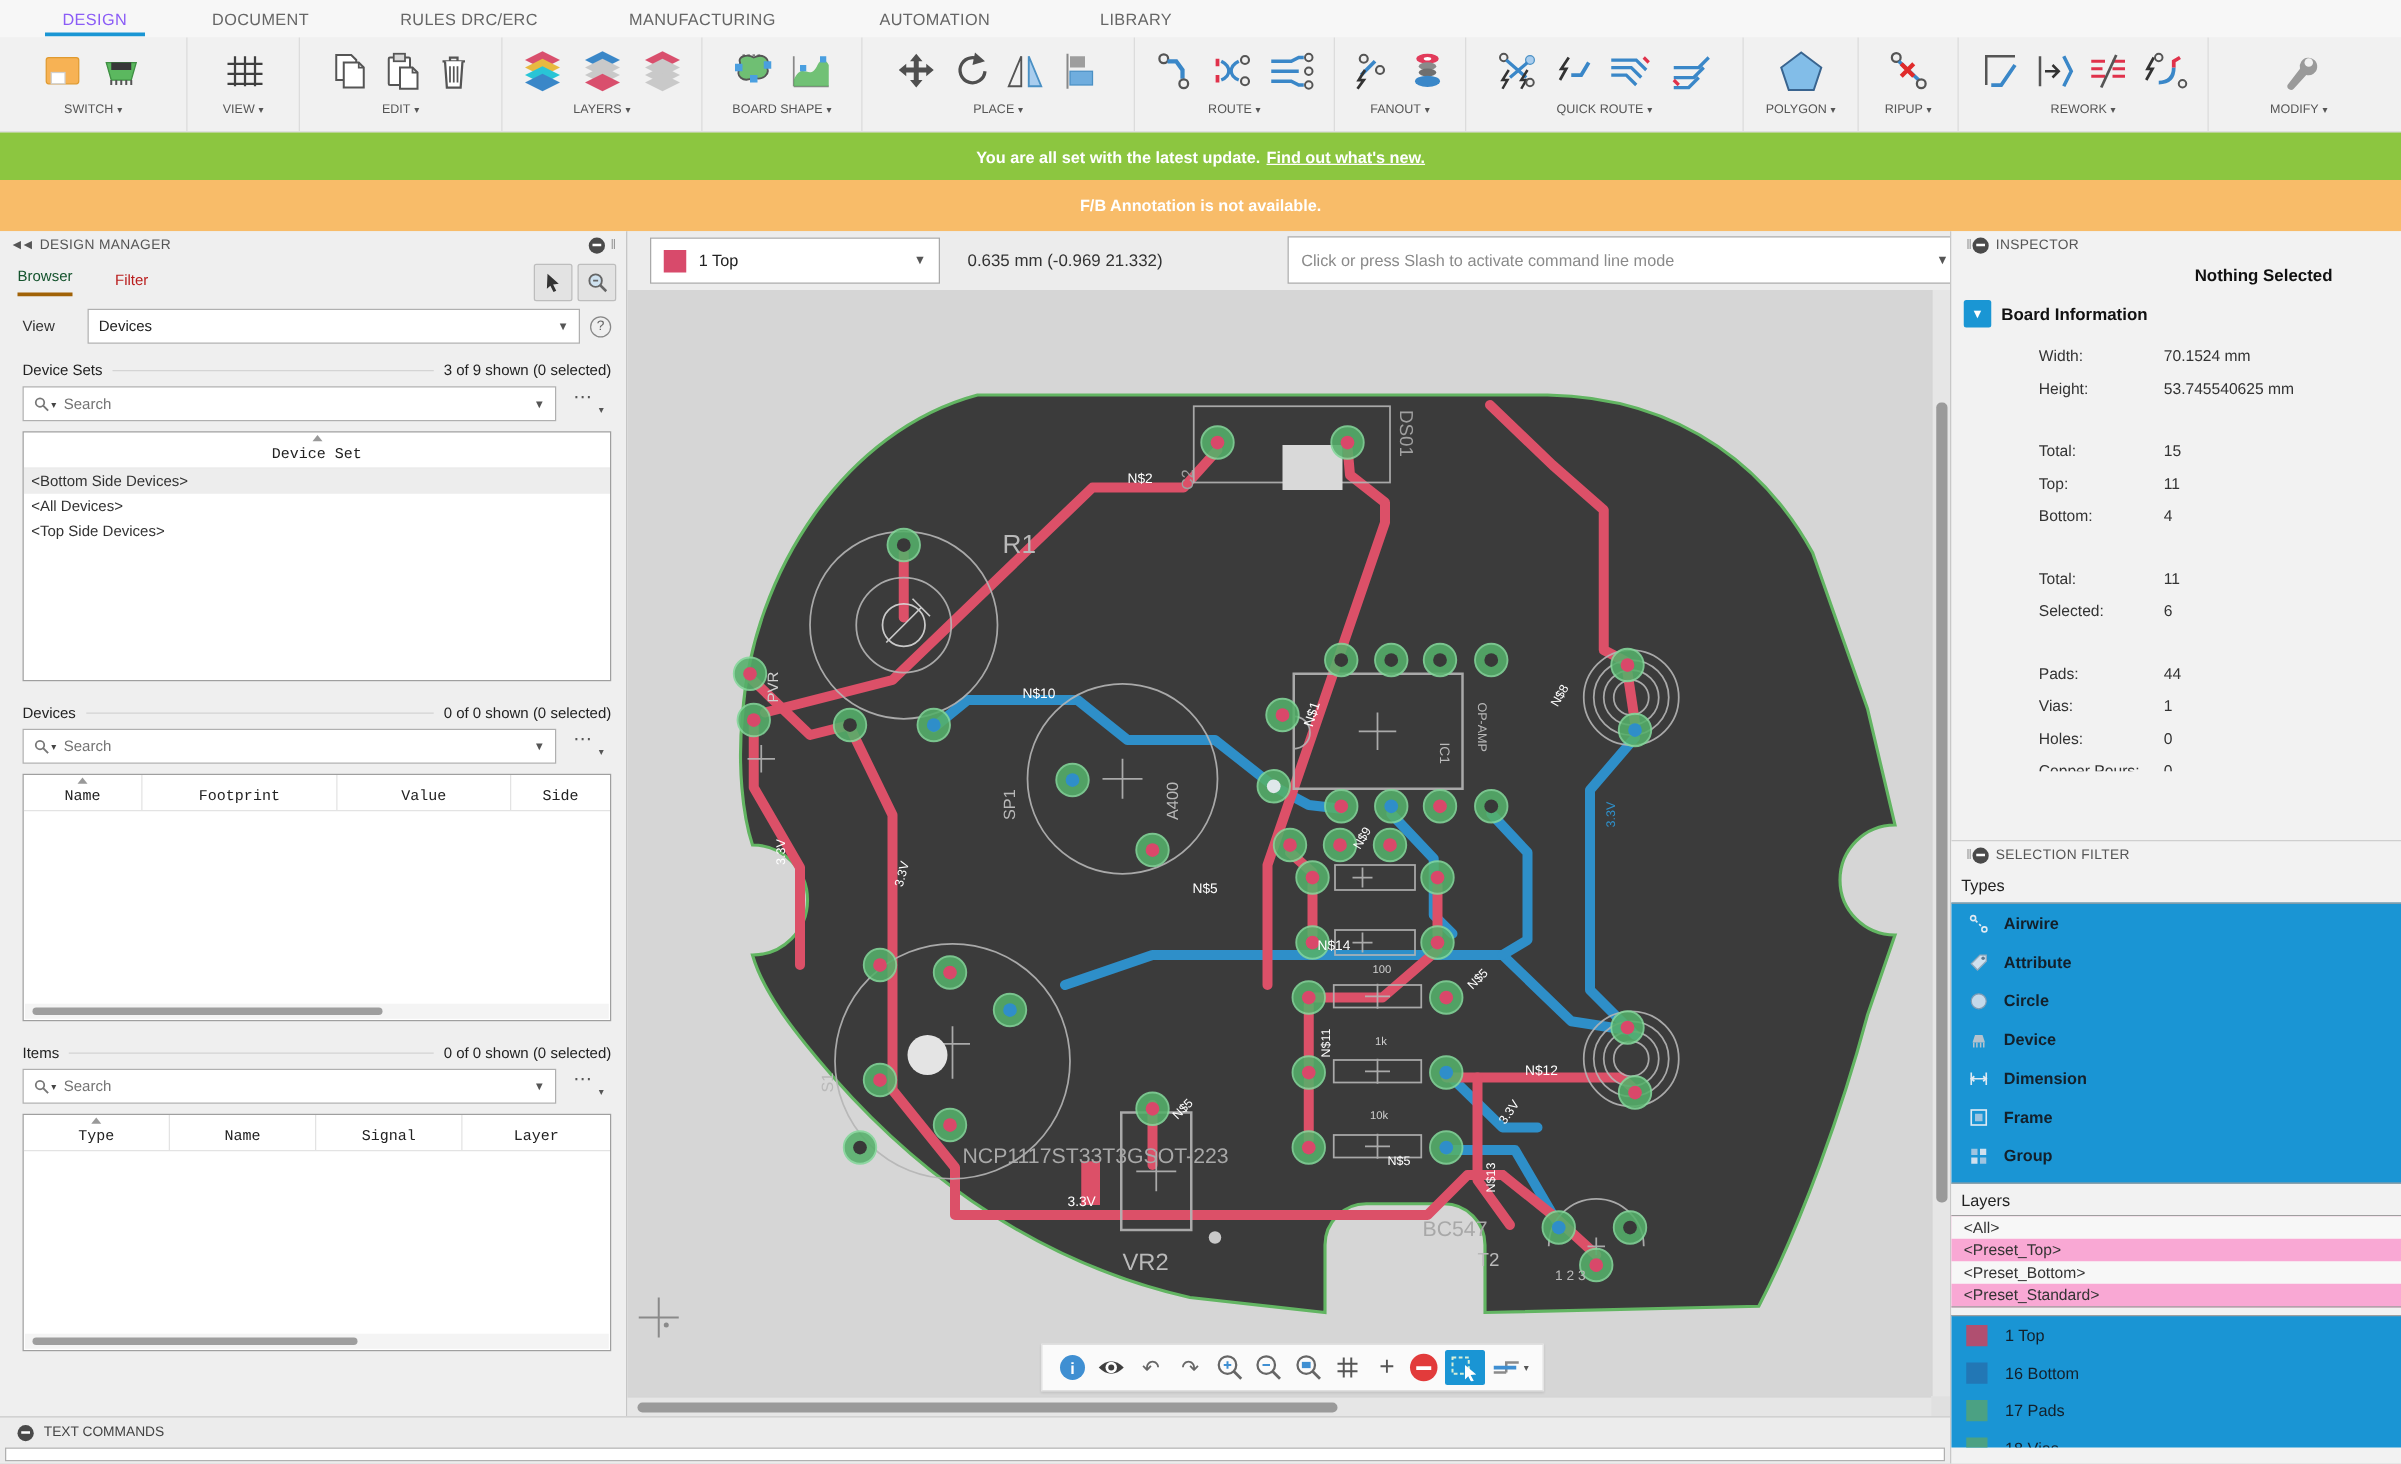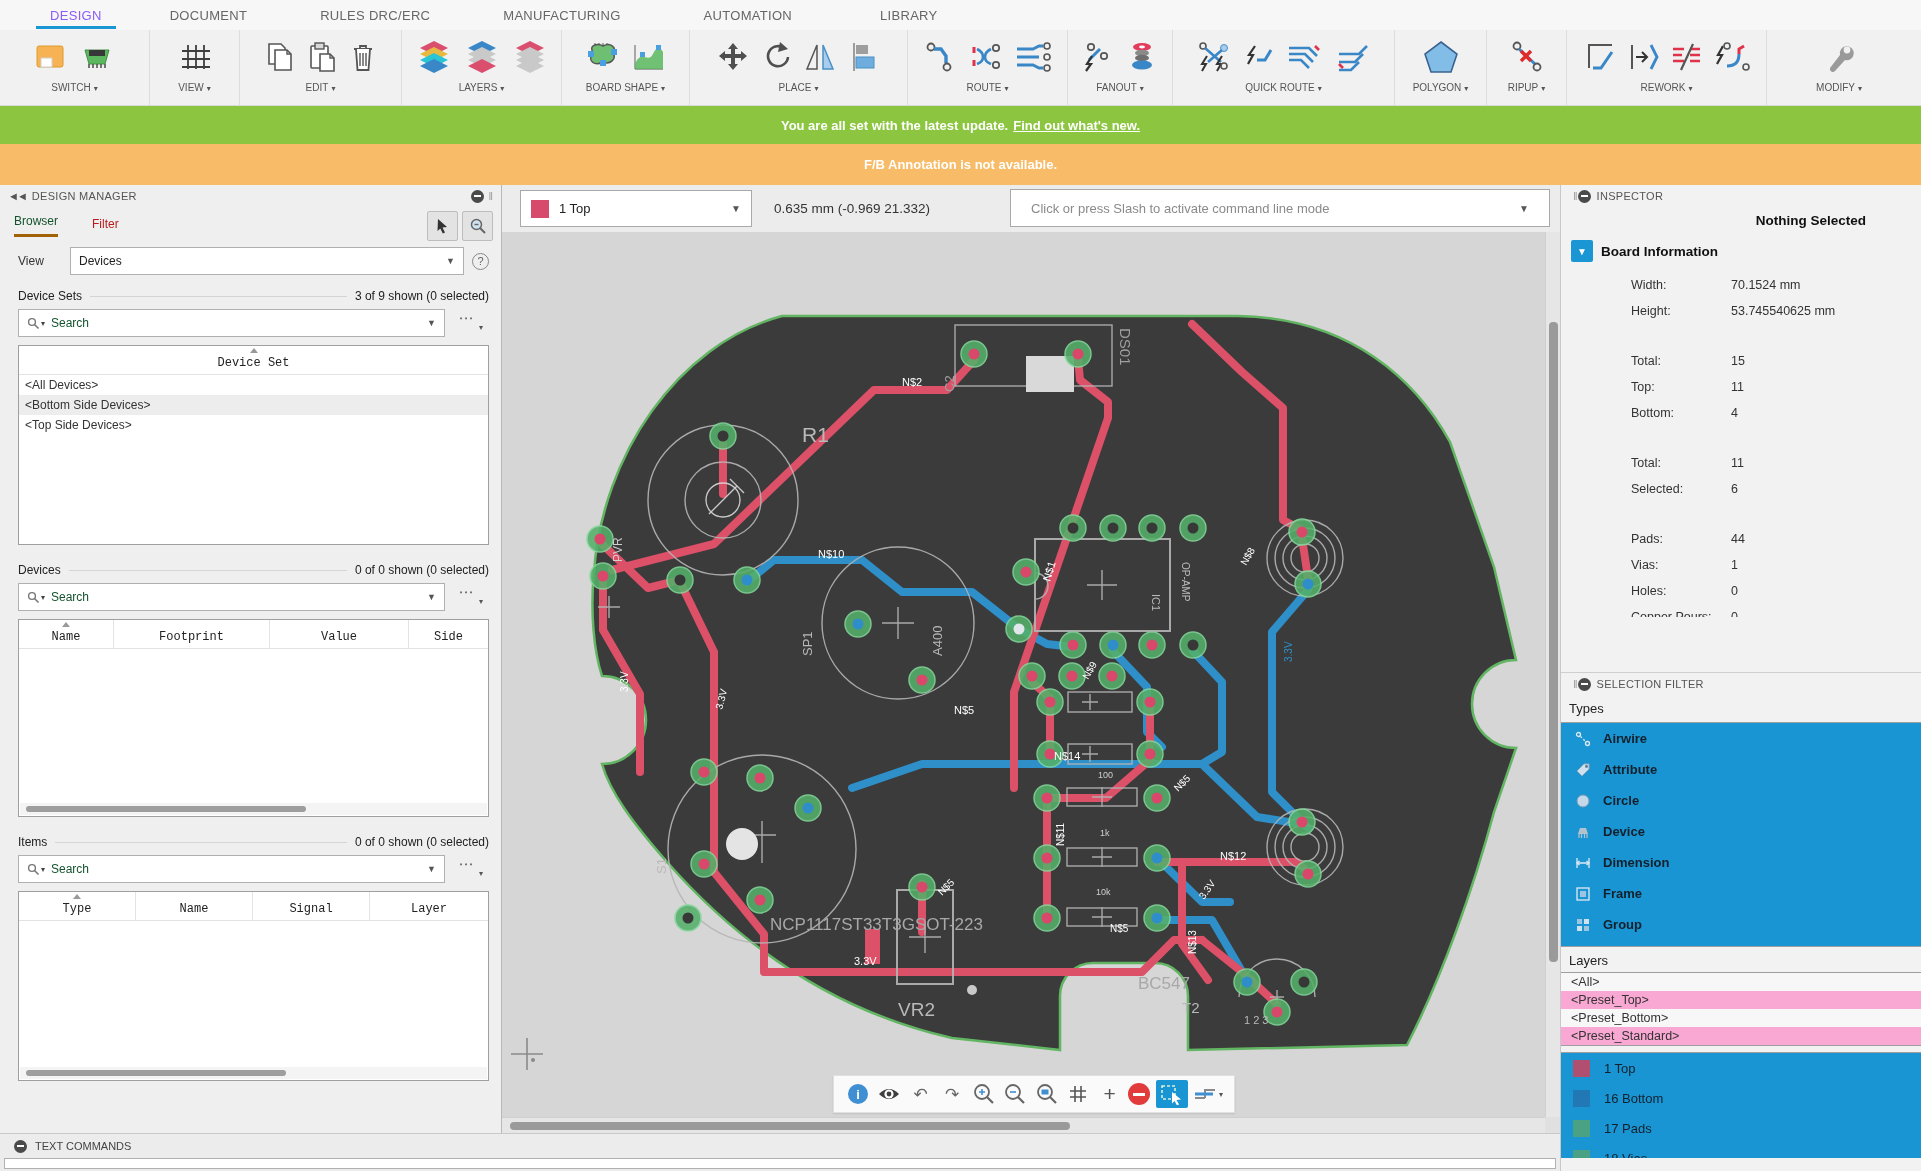--- a/index.html
+++ b/index.html
@@ -43,21 +43,21 @@
   .viewrow { display:flex; align-items:center; margin:10px 12px 0 18px; }
   .viewrow .lbl { font-size:12px; color:#333; width:52px; }
   .seldrop { flex:1; height:28px; background:#fff; border:1px solid #b0b0b0; display:flex; align-items:center; padding:0 8px; font-size:12px; color:#222; }
   .seldrop .dcaret { margin-left:auto; color:#555; font-size:9px; }
   .helpcircle { width:17px; height:17px; border:1px solid #888; border-radius:50%; color:#666; font-size:11px; display:flex; align-items:center; justify-content:center; margin-left:8px; flex:none; }
 
   .secthead { display:flex; align-items:center; margin:14px 12px 0 18px; font-size:12px; color:#222; }
   .secthead .rule { flex:1; height:1px; background:#d4d4d4; margin:0 8px; }
   .searchrow { display:flex; align-items:center; margin:6px 12px 0 18px; }
   .searchbox { flex:1; height:28px; background:#fff; border:1px solid #b0b0b0; display:flex; align-items:center; padding:0 8px; }
-  .searchbox .ph { font-size:12px; color:#14532d; margin-left:6px; flex:1; }
+  .searchbox .ph { font-size:12px; color:#737373; margin-left:6px; flex:1; }
   .searchbox .dcaret { color:#555; font-size:9px; }
   .magcaret { font-size:8px; color:#444; margin-left:1px; }
   .dots3 { width:44px; text-align:center; color:#555; font-size:15px; letter-spacing:2px; line-height:10px; }
   .dots3 .under { display:block; font-size:8px; text-align:right; padding-right:4px; color:#555; }
 
   .listbox { margin:8px 12px 0 18px; background:#fff; border:1px solid #9f9f9f; overflow:hidden; position:relative; }
   .colheadrow { display:flex; border-bottom:1px solid #e3e3e3;font-family:Liberation Mono, monospace; }
   .colhead { font-size:12px; color:#222; text-align:center; padding:10px 0 4px 0; position:relative; }
   .sortup { position:absolute; top:2px; left:50%; margin-left:-4px; width:0; height:0; border-left:4px solid transparent; border-right:4px solid transparent; border-bottom:5px solid #999; }
   .colsep { width:1px; background:#e3e3e3; }
@@ -72,21 +72,21 @@
   .textcmd .input { position:absolute; left:4px; right:4px; bottom:2px; height:11px; background:#fff; border:1px solid #b0b0b0; }
 
   
   .canvaswrap { position:absolute; left:502px; top:185px; width:1058px; height:948px; background:#ececec; }
   .ctrlstrip { position:absolute; left:0; top:0; width:100%; height:47px; }
   .layerdrop { position:absolute; left:18px; top:5px; width:232px; height:37px; background:#fff; border:1px solid #a9a9a9; display:flex; align-items:center; padding:0 10px; }
   .layerdrop .swatch { width:18px; height:18px; margin-right:10px; flex:none; }
   .layerdrop .val { font-size:13px; color:#222; }
   .layerdrop .dcaret { margin-left:auto; color:#555; font-size:10px; }
   .coords { position:absolute; left:272px; top:0; height:47px; display:flex; align-items:center; font-size:13.5px; color:#333; }
-  .cmdline { position:absolute; left:508px; top:4px; width:540px; height:38px; background:#fff; border:1px solid #a9a9a9; display:flex; align-items:center; padding:0 20px; }
+  .cmdline { position:absolute; left:528px; top:4px; width:540px; height:38px; background:#fff; border:1px solid #a9a9a9; display:flex; align-items:center; padding:0 10px; }
   .cmdline .ph { font-size:13px; color:#8a8a8a; }
   .cmdline .dcaret { margin-left:auto; color:#555; font-size:10px; }
 
   .canvas { position:absolute; left:0; top:47px; width:1043px; height:885px; background:#d6d6d6; overflow:hidden; }
   .vscroll { position:absolute; right:0; top:47px; width:15px; height:885px; background:#e6e6e6; border-left:1px solid #cfcfcf; }
   .vscroll .thumb { position:absolute; left:3px; width:9px; top:90px; height:640px; background:#9a9a9a; border-radius:4px; }
   .hscroll2 { position:absolute; left:0; top:932px; width:1043px; height:16px; background:#e6e6e6; border-top:1px solid #cfcfcf; }
   .hscroll2 .thumb { position:absolute; top:4px; height:8px; left:8px; width:560px; background:#9a9a9a; border-radius:4px; }
   .corner { position:absolute; left:1043px; top:932px; width:15px; height:16px; background:#e0e0e0; }
 
@@ -508,22 +508,22 @@
         <span class="magcaret">▾</span>
         <span class="ph">Search</span>
         <span class="dcaret">▼</span>
       </div>
       <div class="dots3">⋯<span class="under">▾</span></div>
     </div>
     <div class="listbox" style="height:200px">
       <div class="colheadrow">
         <div class="colhead" style="flex:1"><span class="sortup"></span><span>Device Set</span></div>
       </div>
+      <div class="lrow alt">&lt;Bottom Side Devices&gt;</div>
       <div class="lrow">&lt;All Devices&gt;</div>
-      <div class="lrow alt">&lt;Bottom Side Devices&gt;</div>
       <div class="lrow">&lt;Top Side Devices&gt;</div>
     </div>
 
     <div class="secthead" style="margin-top:18px">
       <span>Devices</span>
       <span class="rule"></span>
       <span>0 of 0 shown (0 selected)</span>
     </div>
     <div class="searchrow">
       <div class="searchbox">

